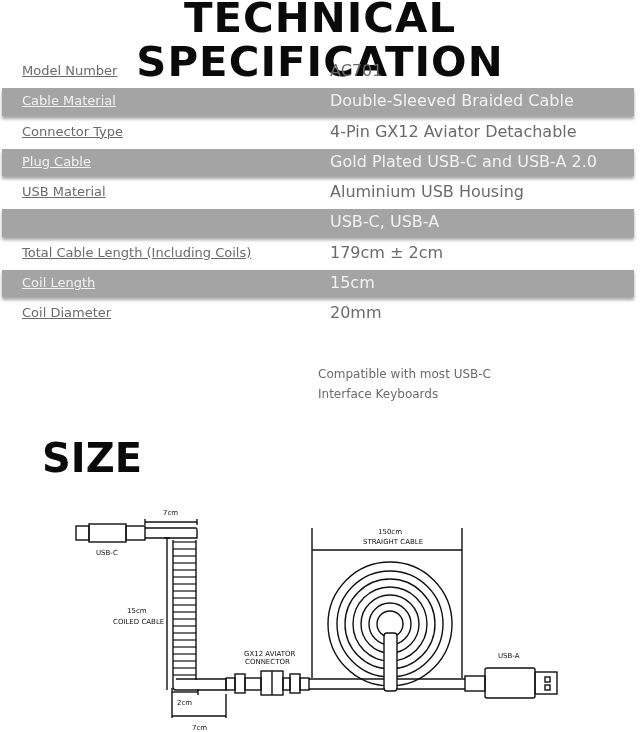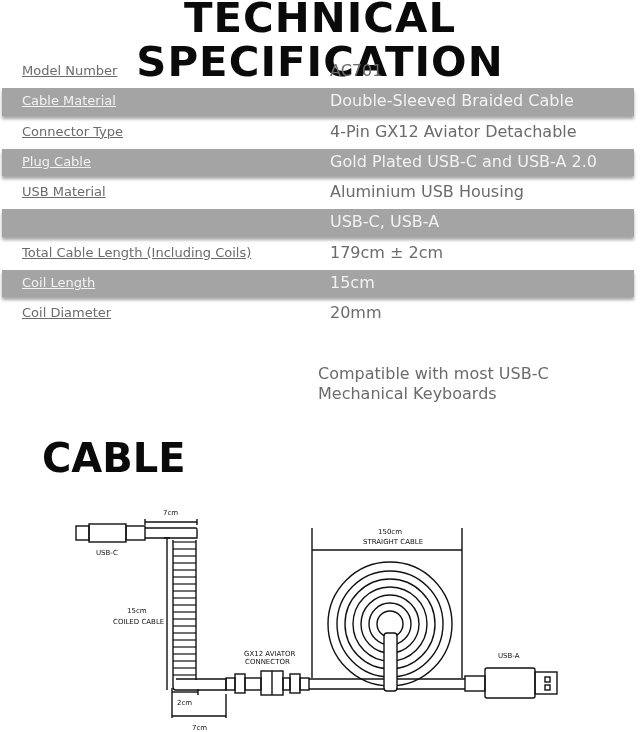--- a/index.html
+++ b/index.html
@@ -6,21 +6,21 @@
   body{width:640px;height:732px;position:relative;overflow:hidden;font-family:"DejaVu Sans",sans-serif;color:#555;}
   .title{position:absolute;left:0;top:-4px;width:640px;text-align:center;font-family:"DejaVu Sans",sans-serif;font-weight:bold;font-size:41px;letter-spacing:1px;color:#0a0a0a;line-height:44px;transform:scaleX(1.02);}
   .spec{position:absolute;left:0;top:56px;width:640px;}
   .row{position:relative;height:30.3px;}
   .row .k,.row .v{position:absolute;top:0;line-height:30px;font-size:13px;}
   .row .k{left:22px;text-decoration:underline;}
   .row .v{left:330px;font-size:16px;}
   .row.plain .k,.row.plain .v{color:#6b6b6b;}
   .row.bar .bg{position:absolute;left:2px;right:6px;top:2px;bottom:1px;background:#a4a4a4;box-shadow:0 3px 3px rgba(0,0,0,.35);}
   .row.bar .k,.row.bar .v{color:#f2f2f2;}
-  .extra{position:absolute;left:318px;top:364px;font-size:16px;line-height:20px;color:#6b6b6b;width:260px;}
+  .extra{position:absolute;left:318px;top:364px;font-size:12px;line-height:20px;color:#6b6b6b;width:260px;}
   .size{position:absolute;left:42px;top:436px;font-weight:bold;font-size:40px;color:#0a0a0a;line-height:44px;letter-spacing:0px;}
   svg{position:absolute;left:0;top:0;}
   .lbl{font-family:"DejaVu Sans",sans-serif;font-size:7px;fill:#111;}
 </style>
 </head>
 <body>
 
 <div class="title">TECHNICAL SPECIFICATION</div>
 
 <div class="spec">
@@ -60,24 +60,24 @@
     <span class="v">15cm</span>
   </div>
   <div class="row plain">
     <span class="k">Coil Diameter</span>
     <span class="v">20mm</span>
   </div>
 </div>
 
 <div class="extra">
   <div>Compatible with most USB-C</div>
-  <div>Mechanical Keyboards</div>
+  <div>Interface Keyboards</div>
 </div>
 
-<div class="size">CABLE</div>
+<div class="size">SIZE</div>
 
 <svg width="640" height="732">
   <g fill="none" stroke="#111" stroke-width="1.4">
 
     <g>
       <rect x="76" y="526" width="13" height="14"></rect>
       <rect x="89" y="524" width="37" height="18"></rect>
       <rect x="126" y="526" width="19" height="14"></rect>
     </g>
 

